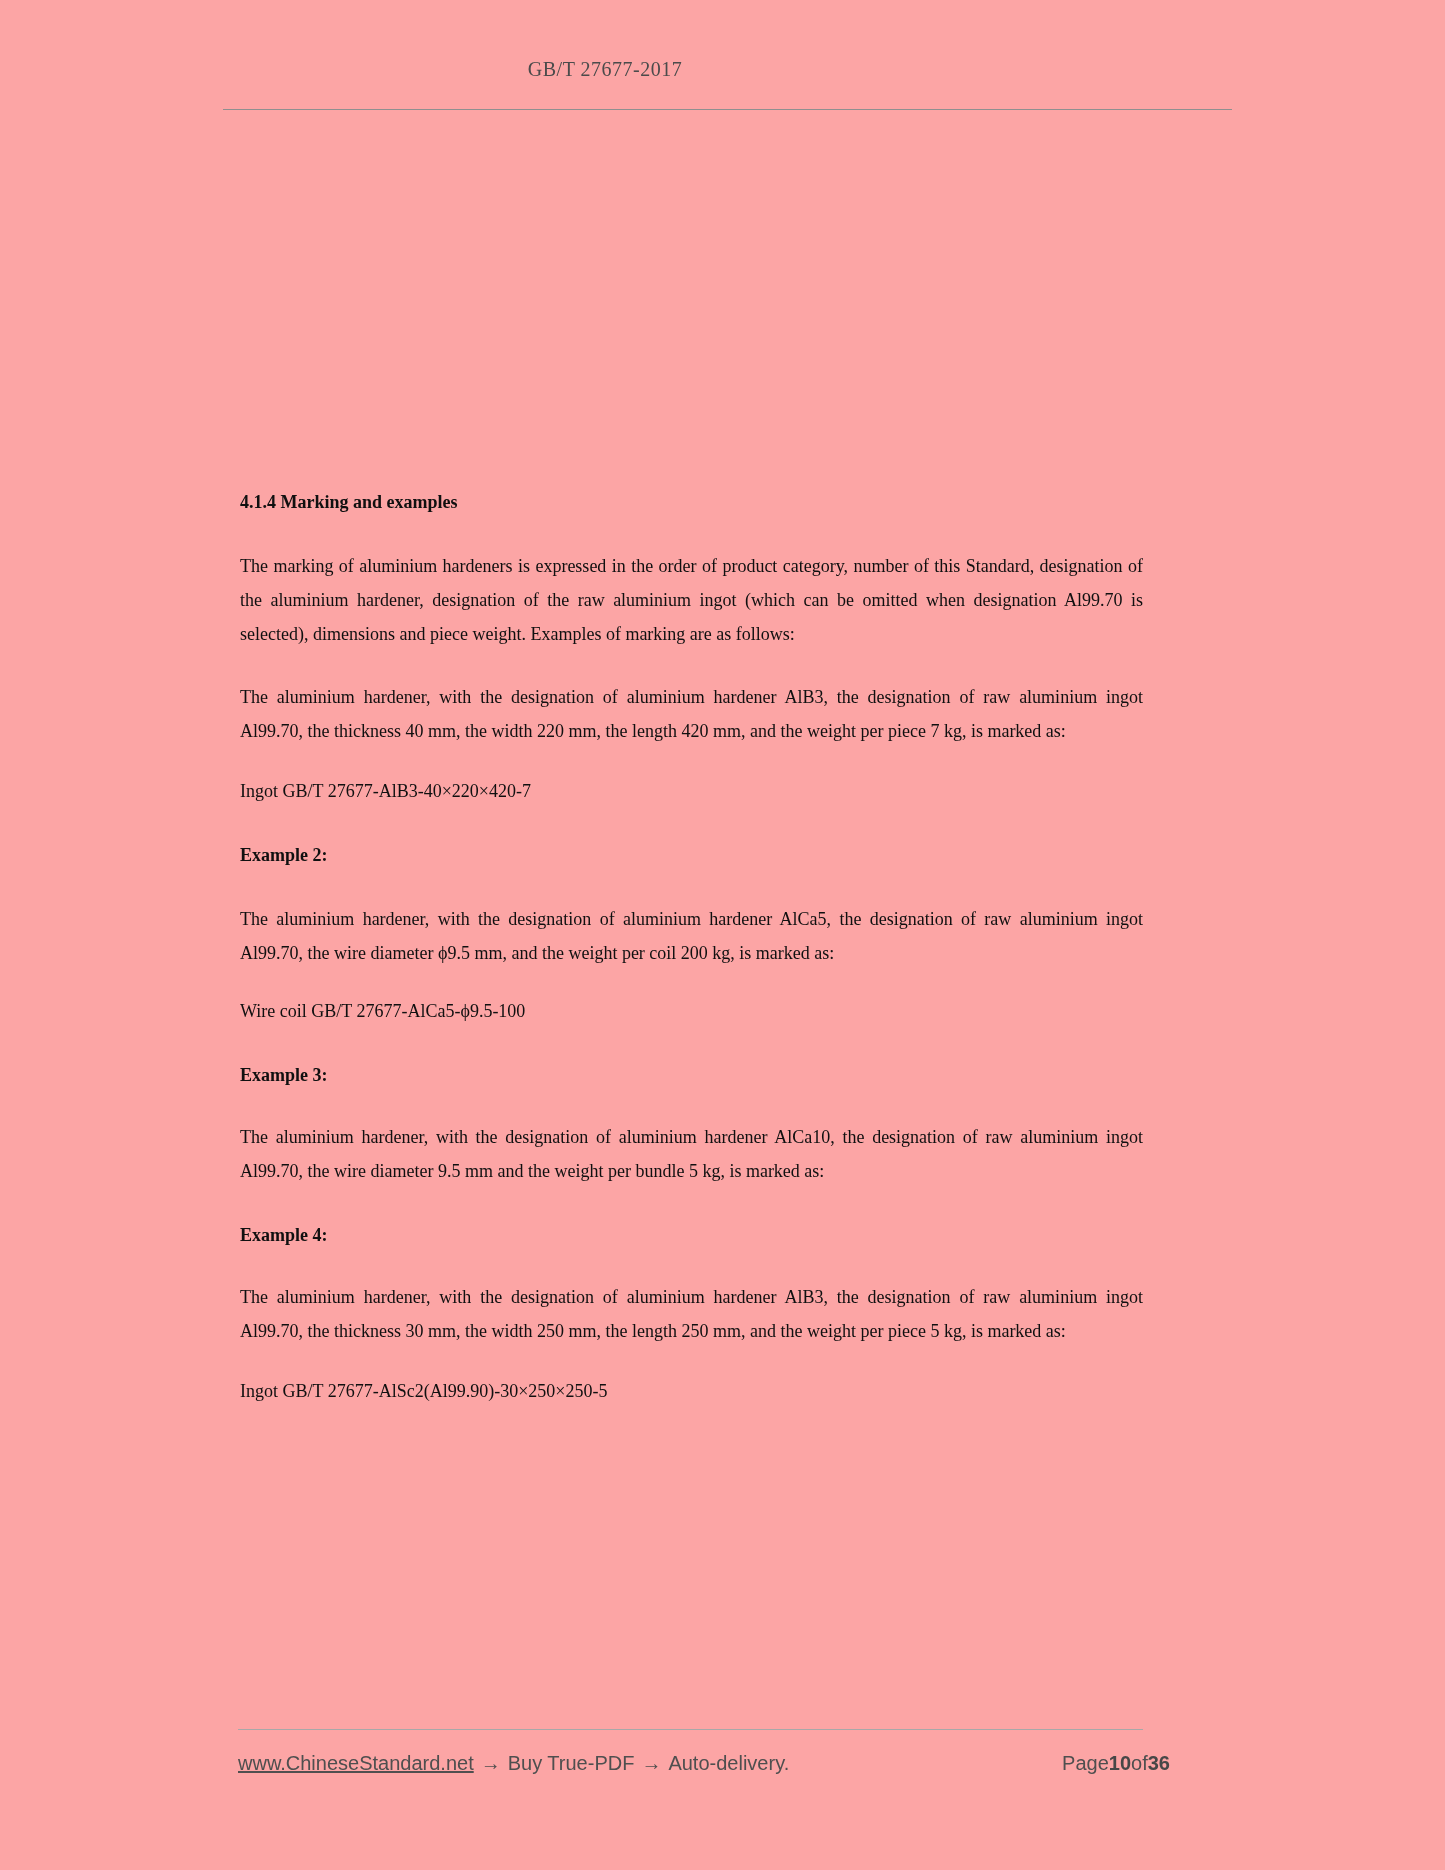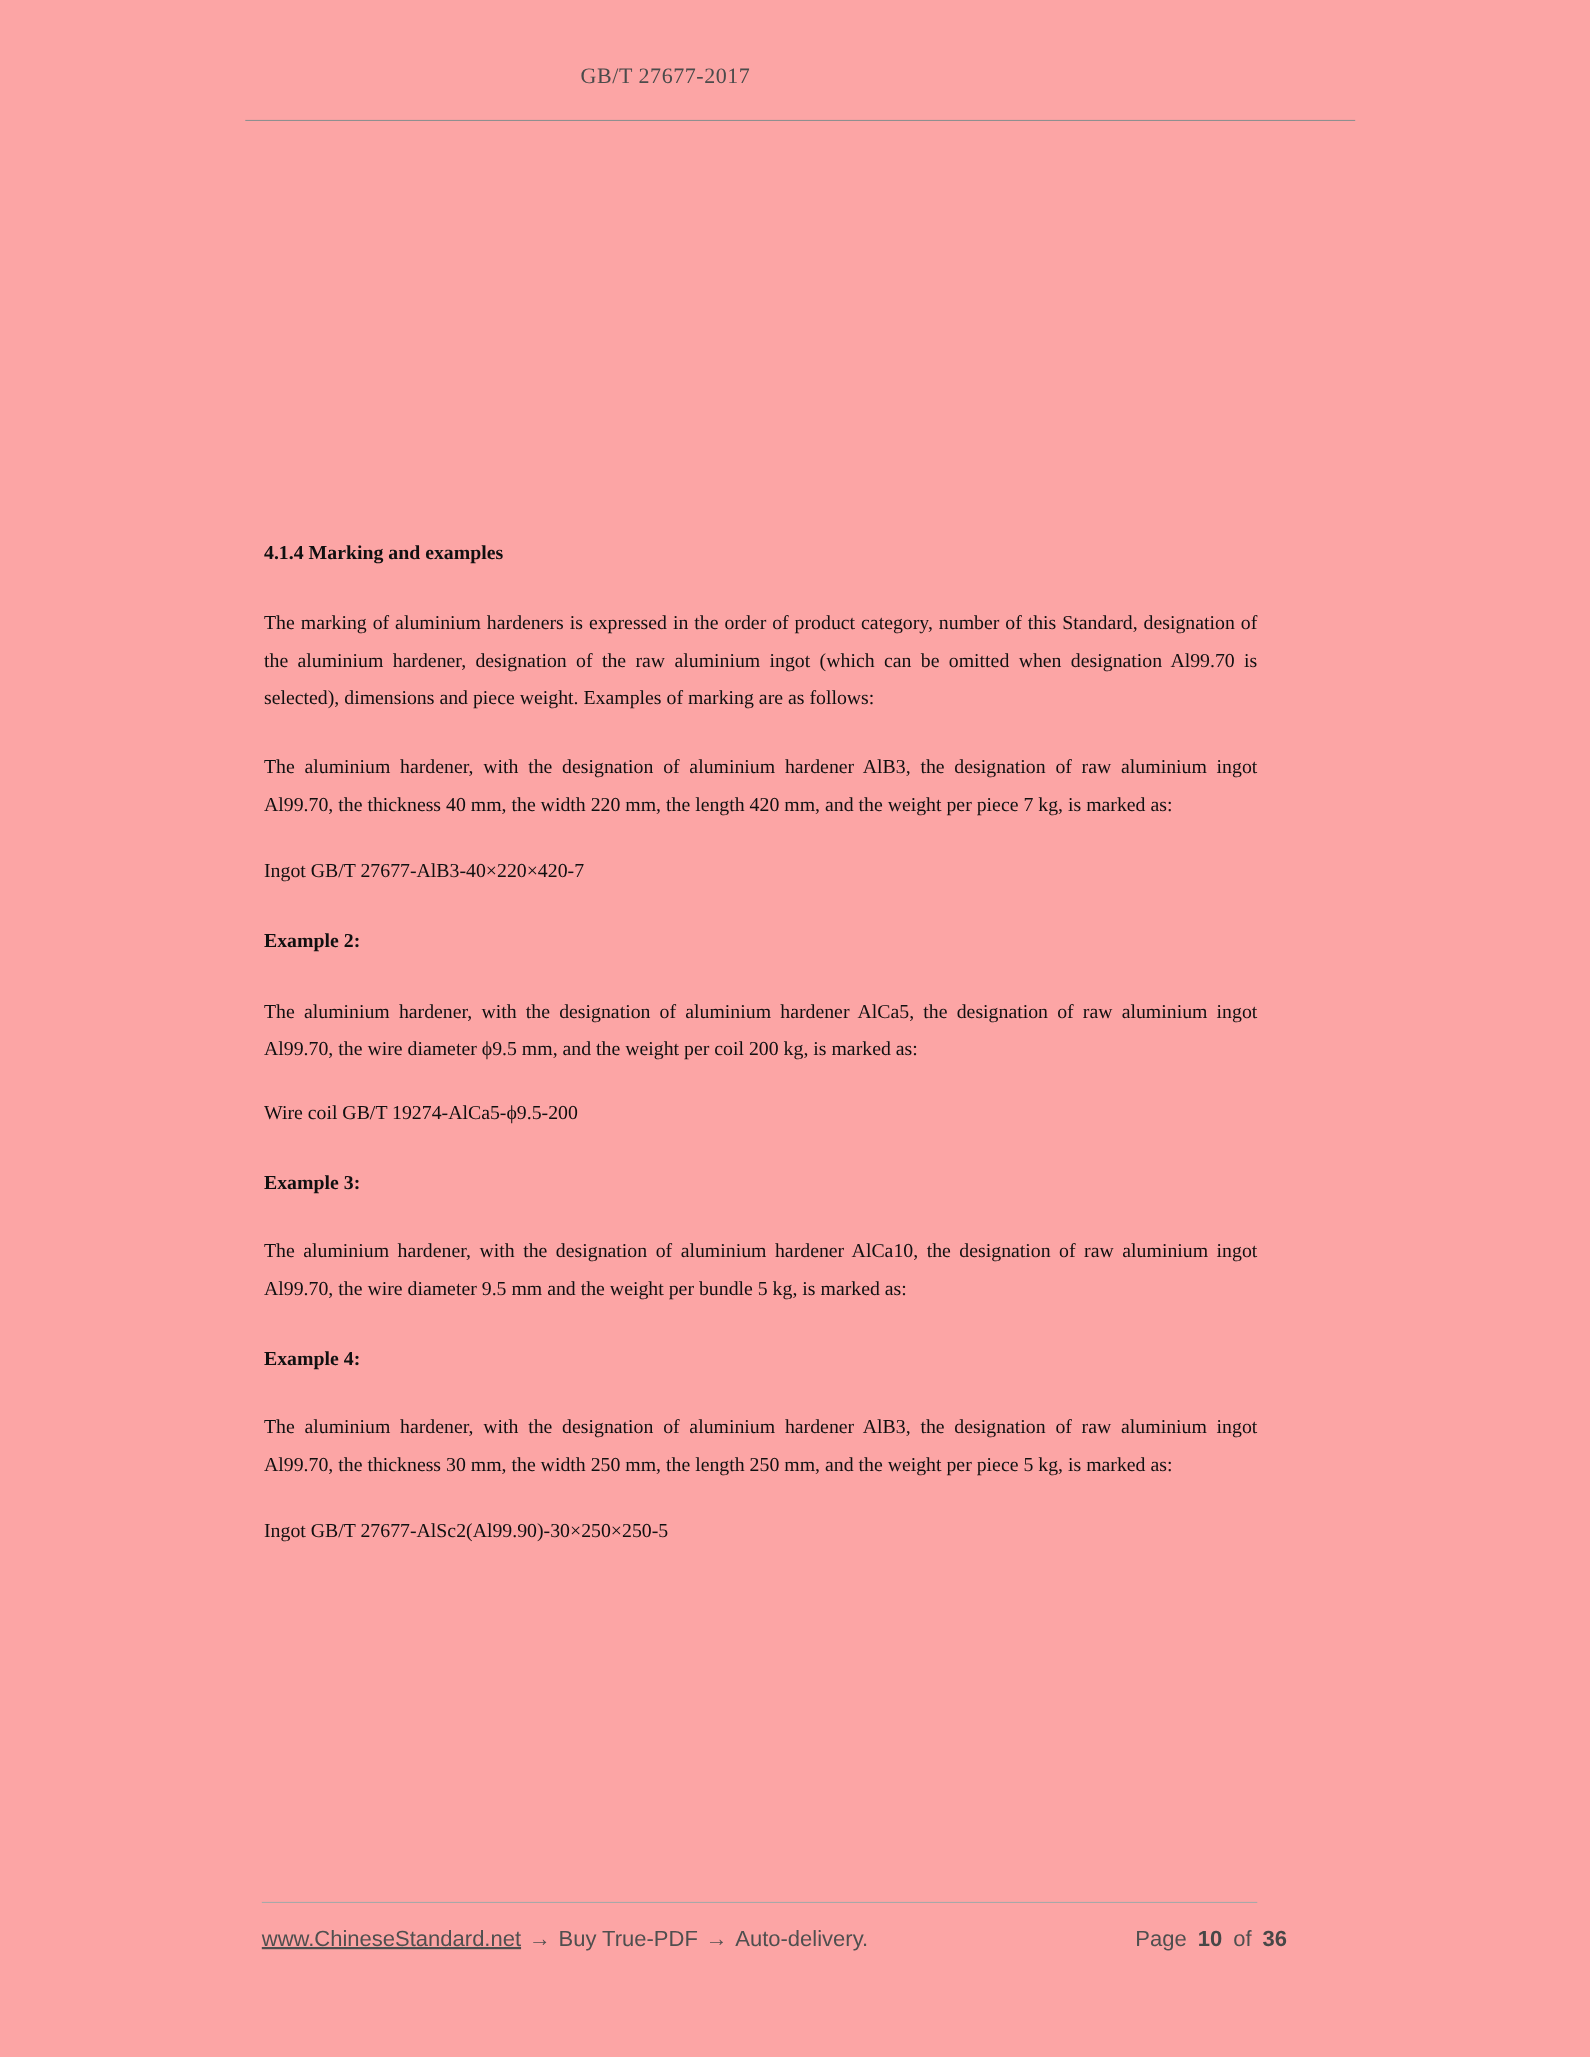--- a/index.html
+++ b/index.html
@@ -59,41 +59,41 @@
   .footer-line{
     position:absolute;
     top:1750px; left:238px; width:932px;
     display:flex; justify-content:space-between; align-items:baseline;
     font-family:"Liberation Sans", sans-serif;
     font-size:20px; line-height:26px;
     color:#4f4f4f;
   }
   .footer-left{display:inline-flex; gap:7px; white-space:nowrap;justify-content:space-between;}
   .footer-link{color:inherit; text-decoration:underline; cursor:pointer;}
-  .pageinfo{display:inline-flex; gap:10px; white-space:nowrap;justify-content:space-between;}
+  .pageinfo{display:inline-flex; white-space:nowrap;justify-content:space-between;}
   .pageinfo b{font-weight:700; color:#474747;}
 </style>
 </head>
 <body>
 
 <div class="page">
 
   <div class="header-title">GB/T 27677-2017</div>
   <div class="header-rule"></div>
 
   <div class="content">
     <h3 class="section-heading">4.1.4 Marking and examples</h3>
     <p class="just mt-intro">The marking of aluminium hardeners is expressed in the order of product category, number of this Standard, designation of the aluminium hardener, designation of the raw aluminium ingot (which can be omitted when designation Al99.70 is selected), dimensions and piece weight. Examples of marking are as follows:</p>
 
     <p class="just mt-e1b">The aluminium hardener, with the designation of aluminium hardener AlB3, the designation of raw aluminium ingot Al99.70, the thickness 40 mm, the width 220 mm, the length 420 mm, and the weight per piece 7 kg, is marked as:</p>
     <p class="mt-e1m">Ingot GB/T 27677-AlB3-40×220×420-7</p>
 
     <h4 class="example-label mt-e2l">Example 2:</h4>
     <p class="just mt-e2b">The aluminium hardener, with the designation of aluminium hardener AlCa5, the designation of raw aluminium ingot Al99.70, the wire diameter ϕ9.5 mm, and the weight per coil 200 kg, is marked as:</p>
-    <p class="mt-e2m">Wire coil GB/T 19274-AlCa5-ϕ9.5-200</p>
+    <p class="mt-e2m">Wire coil GB/T 27677-AlCa5-ϕ9.5-100</p>
 
     <h4 class="example-label mt-e3l">Example 3:</h4>
     <p class="just mt-e3b">The aluminium hardener, with the designation of aluminium hardener AlCa10, the designation of raw aluminium ingot Al99.70, the wire diameter 9.5 mm and the weight per bundle 5 kg, is marked as:</p>
 
     <h4 class="example-label mt-e4l">Example 4:</h4>
     <p class="just mt-e4b">The aluminium hardener, with the designation of aluminium hardener AlB3, the designation of raw aluminium ingot Al99.70, the thickness 30 mm, the width 250 mm, the length 250 mm, and the weight per piece 5 kg, is marked as:</p>
     <p class="mt-e4m">Ingot GB/T 27677-AlSc2(Al99.90)-30×250×250-5</p>
   </div>
 
   <div class="footer-rule"></div>

